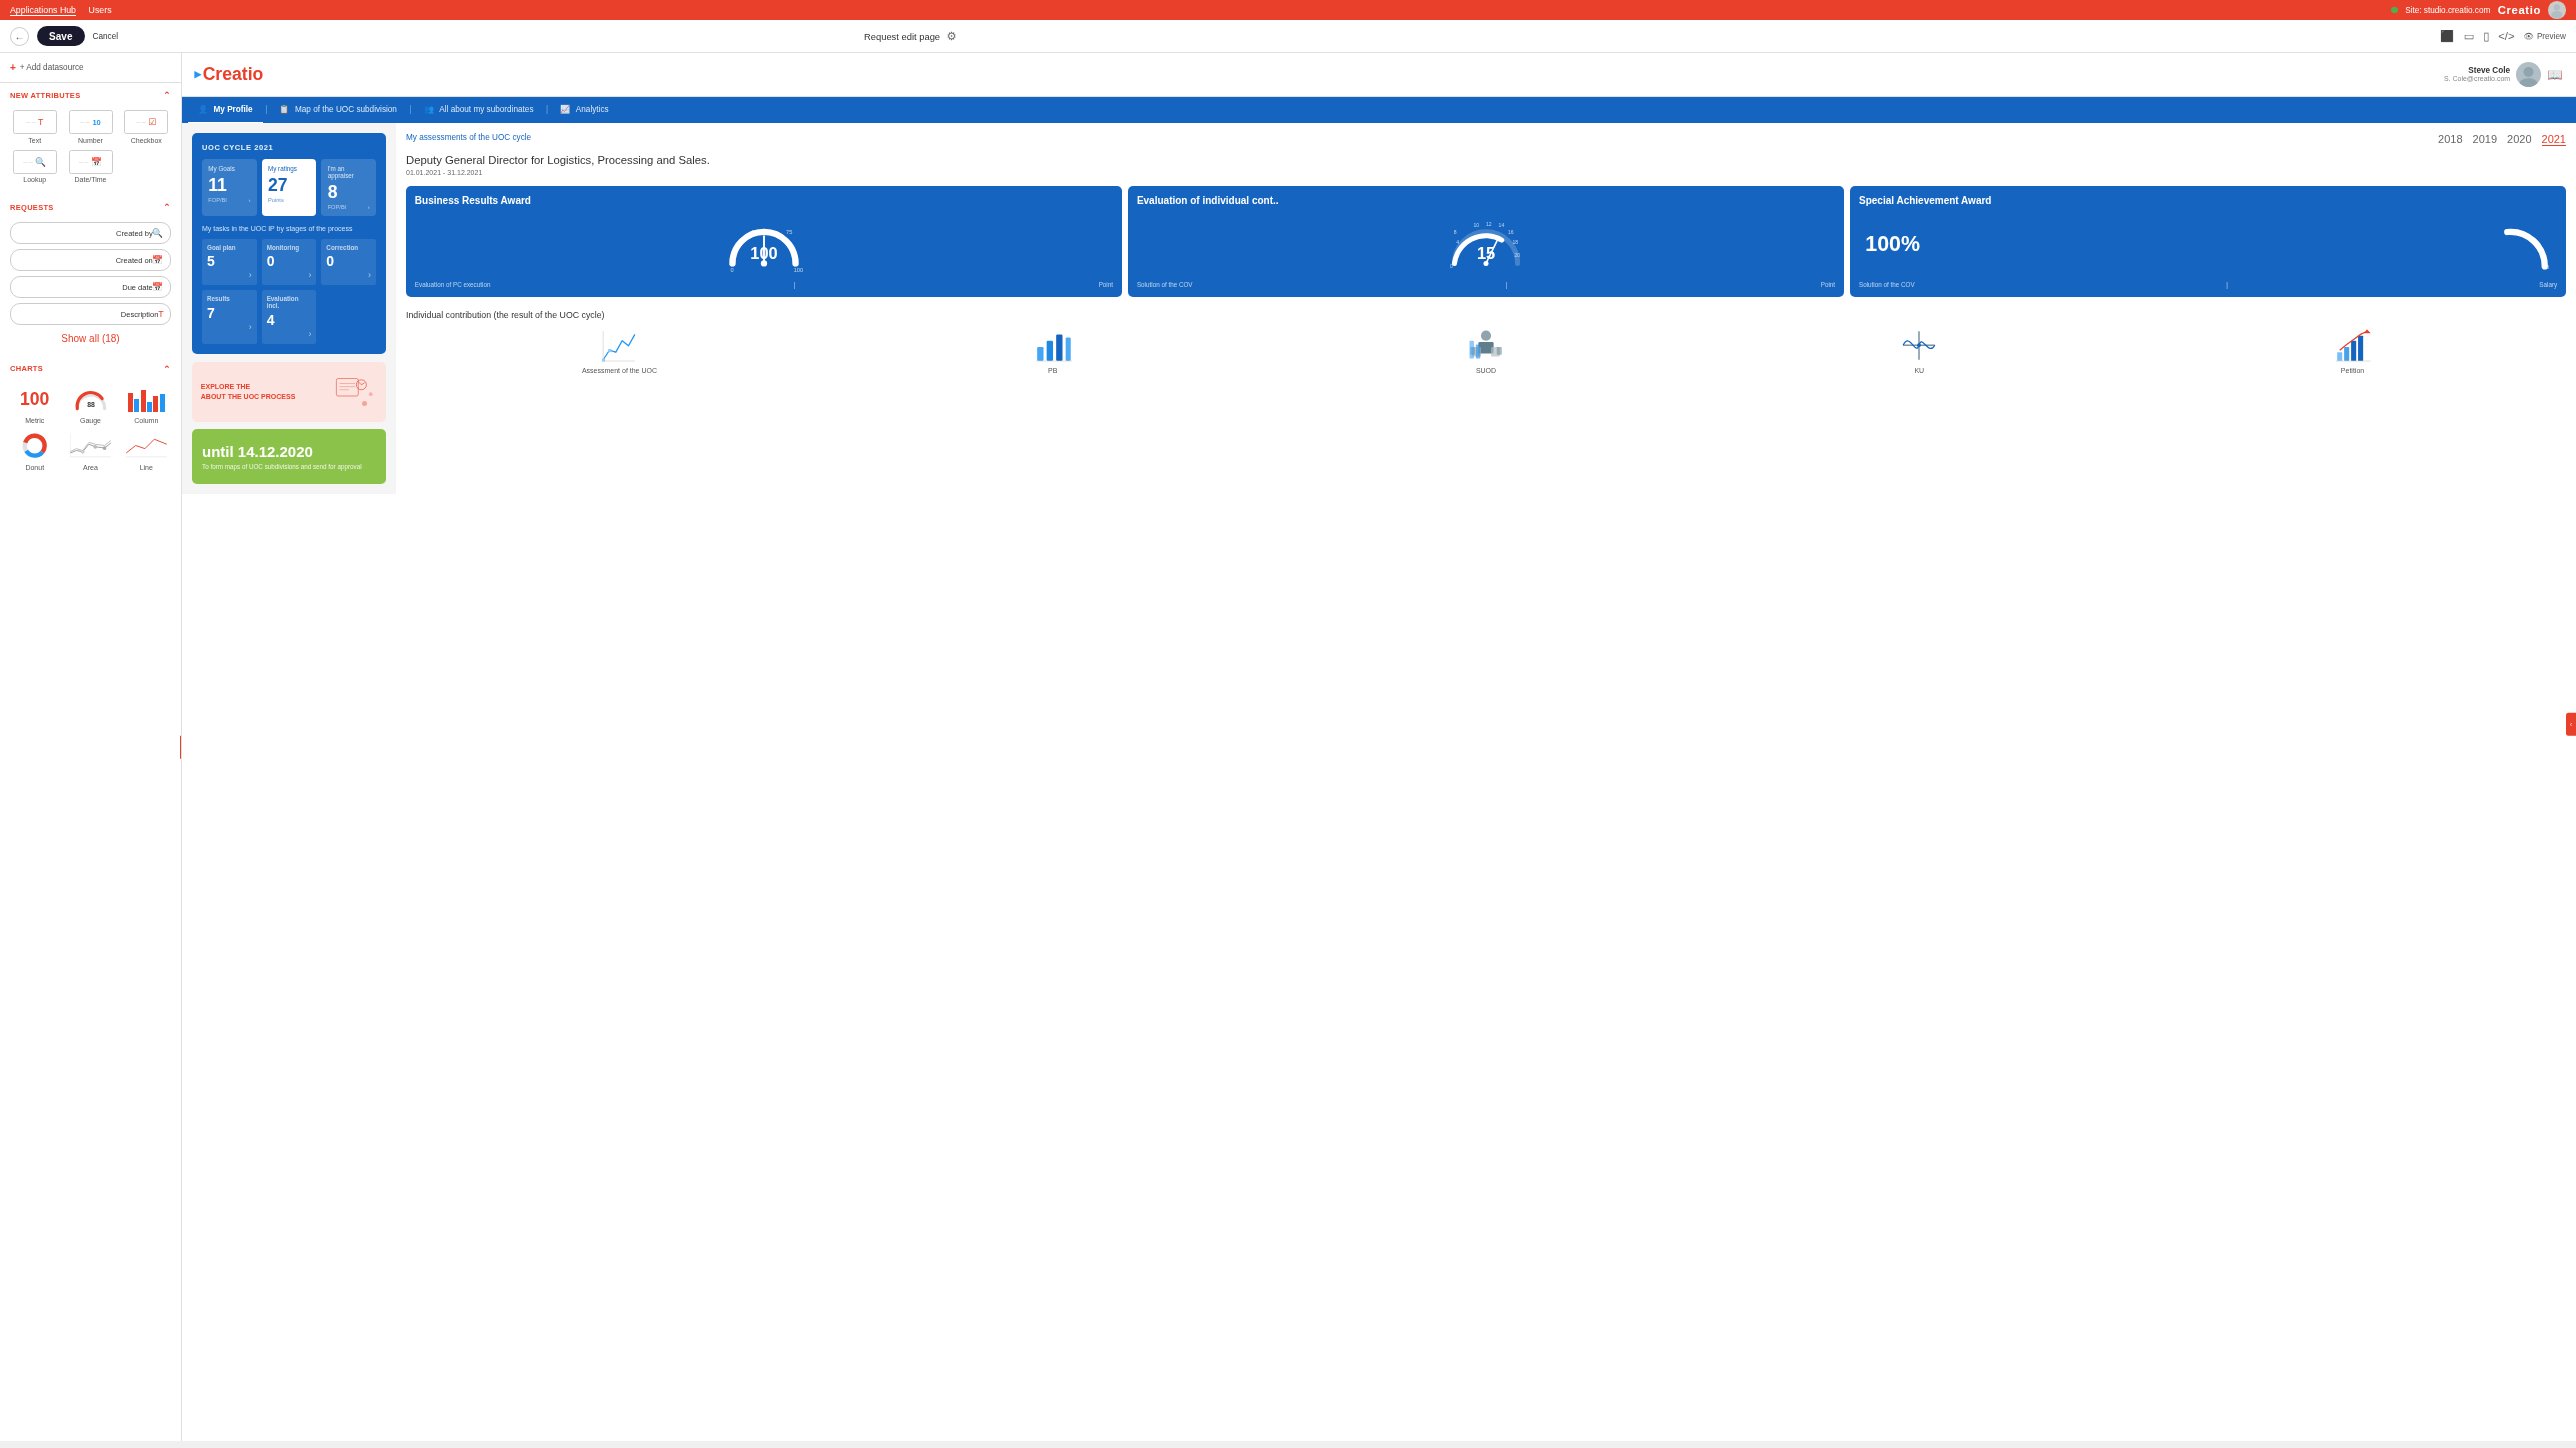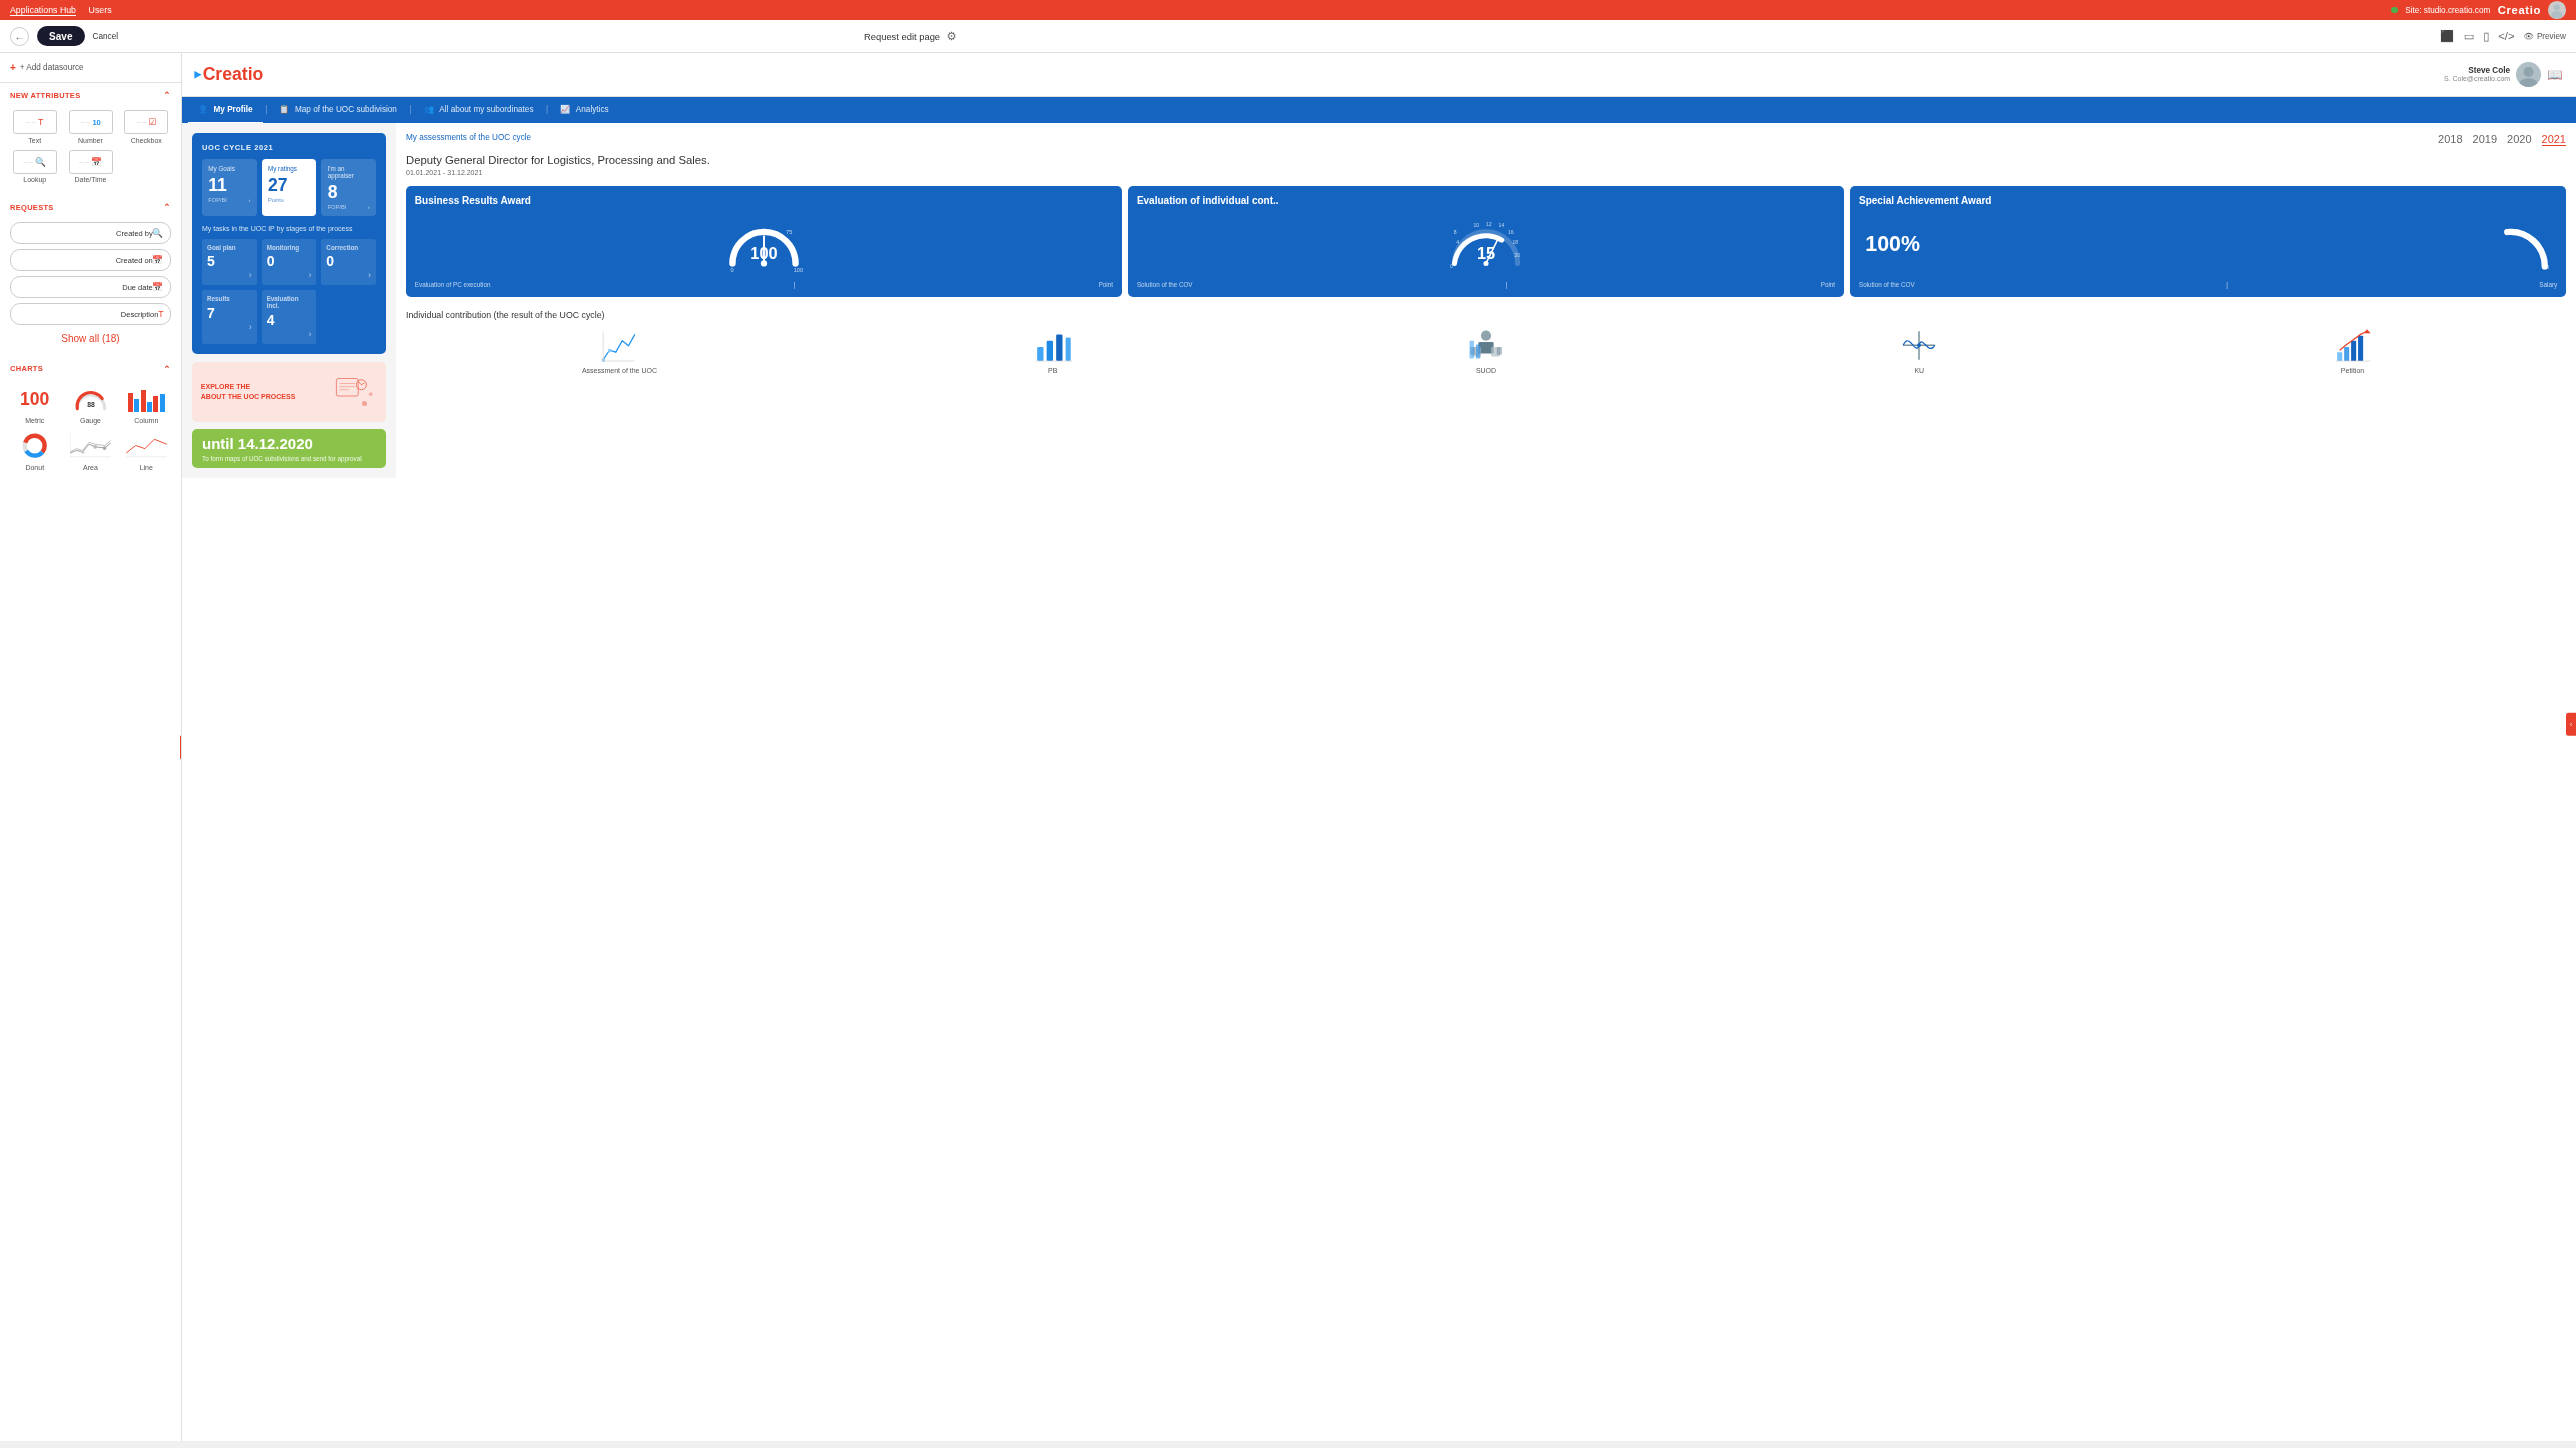--- a/index.html
+++ b/index.html
@@ -276,21 +276,21 @@
       align-items: center;
       justify-content: space-between;
       min-height: 50px;
     }
     .explore-text { font-size: 7px; font-weight: 700; color: #e8402a; text-transform: uppercase; line-height: 1.4; }
 
     
     .deadline-card {
       background: #8bc34a;
       border-radius: 5px;
-      padding: 6px 10px;
+      padding: 14px 10px;
       color: white;
     }
     .deadline-date { font-size: 15px; font-weight: bold; margin-bottom: 2.5px; }
     .deadline-desc { font-size: 6.3px; opacity: 0.85; }
 
     
     .right-col { padding: 10px; background: white; }
     .assessments-header {
       display: flex;
       justify-content: space-between;

